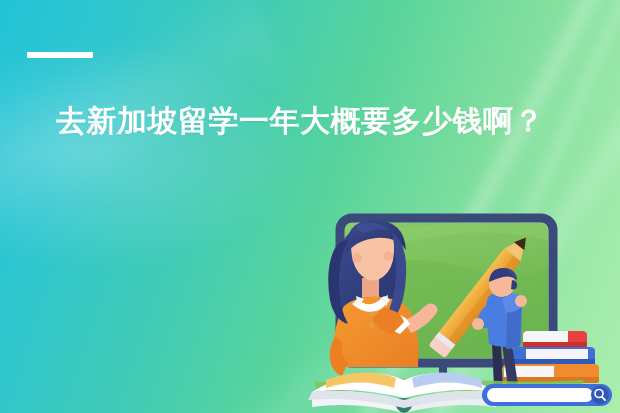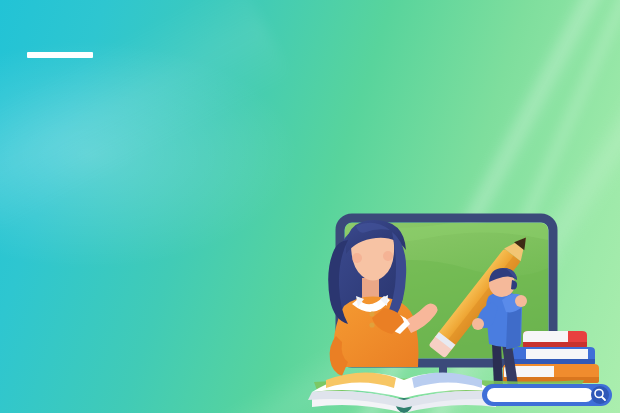--- a/index.html
+++ b/index.html
@@ -124,20 +124,21 @@
     <div class="glow-tl"></div>
     <div class="streak s1"></div>
     <div class="streak s2"></div>
     <div class="streak s3"></div>
     <div class="streak s4"></div>
     <div class="streak s5"></div>
   </div>
 
   <div class="rule"></div>
 
+  <div class="headline">去新加坡留学一年大概要多少钱啊？</div>
 
   <div class="illus">
     <svg viewBox="0 0 324 217" xmlns="http://www.w3.org/2000/svg">
       <defs>
         <linearGradient id="boardG" x1="0" y1="0" x2="0.3" y2="1">
           <stop offset="0%" stop-color="#8cc96a"></stop>
           <stop offset="55%" stop-color="#77bd57"></stop>
           <stop offset="100%" stop-color="#69b04e"></stop>
         </linearGradient>
         <linearGradient id="hairG" x1="0" y1="0" x2="1" y2="1">

